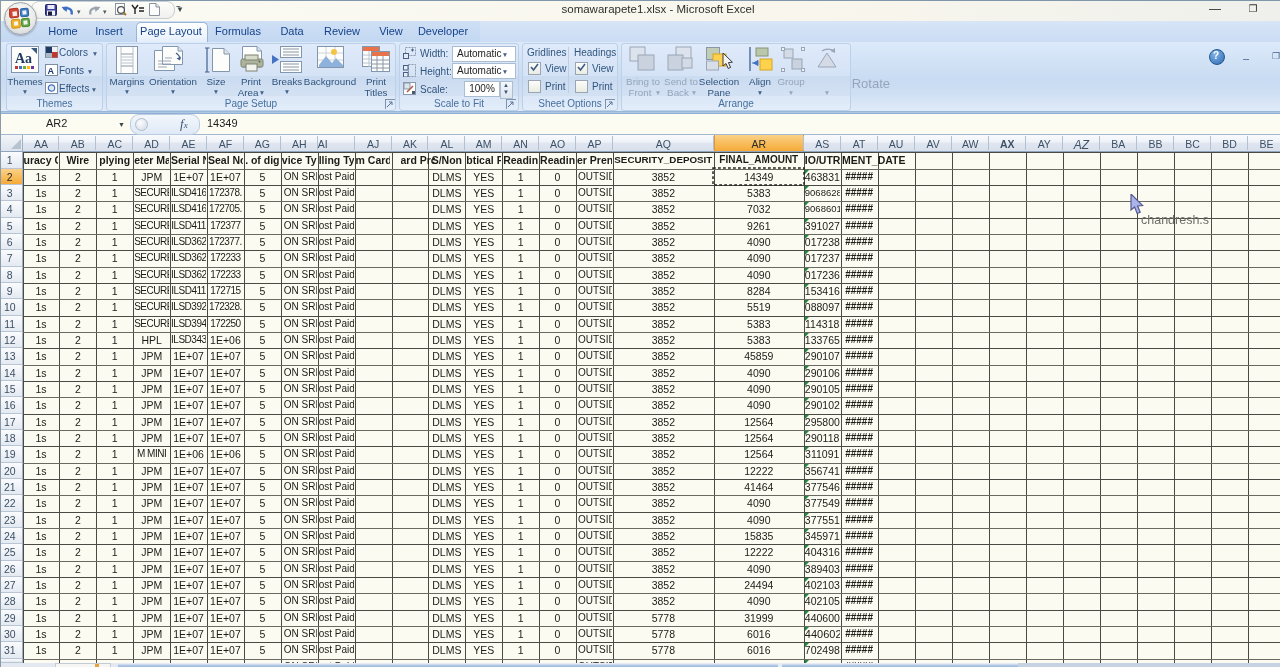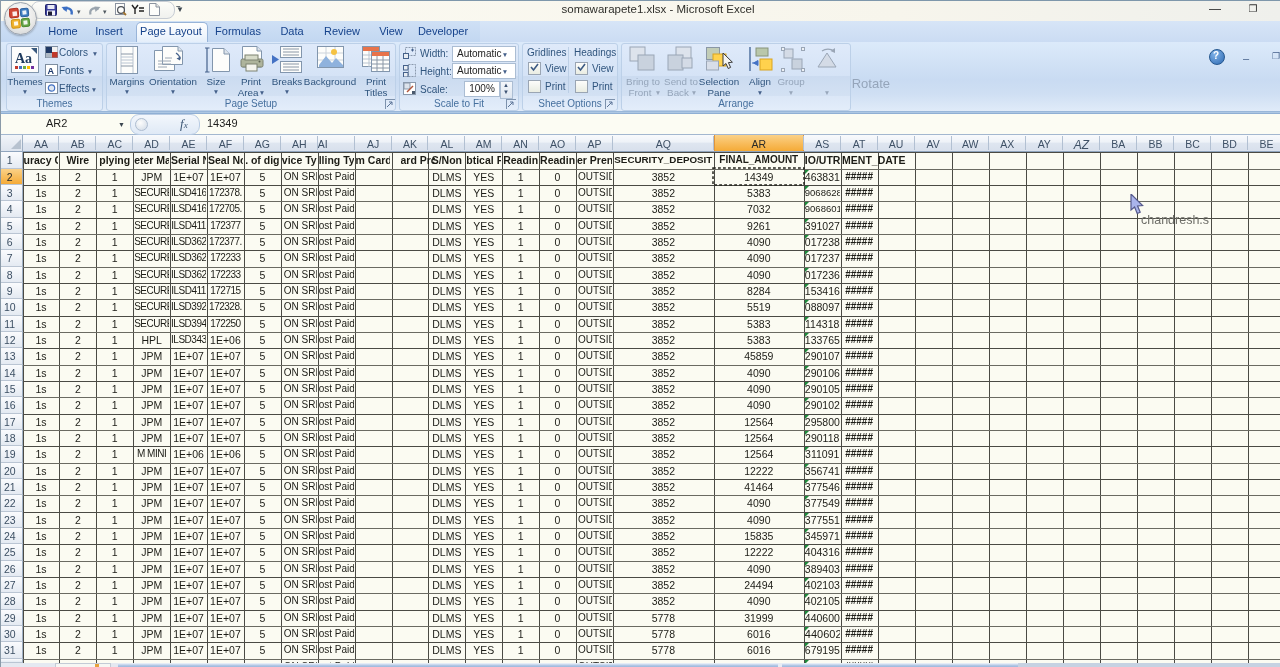--- a/index.html
+++ b/index.html
@@ -361,21 +361,21 @@
 <div class="txt" style="left:803.8px;top:137.9px;width:36.8px;height:14px;text-align:center;font-size:10.5px;color:#3f5166;">AS</div>
 <div class="abs" style="left:876.6px;top:136.4px;width:1px;height:13.8px;background:#b2c0d2;"></div>
 <div class="txt" style="left:840.6px;top:137.9px;width:37px;height:14px;text-align:center;font-size:10.5px;color:#3f5166;">AT</div>
 <div class="abs" style="left:913.64px;top:136.4px;width:1px;height:13.8px;background:#b2c0d2;"></div>
 <div class="txt" style="left:877.6px;top:137.9px;width:37.04px;height:14px;text-align:center;font-size:10.5px;color:#3f5166;">AU</div>
 <div class="abs" style="left:950.68px;top:136.4px;width:1px;height:13.8px;background:#b2c0d2;"></div>
 <div class="txt" style="left:914.64px;top:137.9px;width:37.04px;height:14px;text-align:center;font-size:10.5px;color:#3f5166;">AV</div>
 <div class="abs" style="left:987.72px;top:136.4px;width:1px;height:13.8px;background:#b2c0d2;"></div>
 <div class="txt" style="left:951.68px;top:137.9px;width:37.04px;height:14px;text-align:center;font-size:10.5px;color:#3f5166;">AW</div>
 <div class="abs" style="left:1024.76px;top:136.4px;width:1px;height:13.8px;background:#b2c0d2;"></div>
-<div class="txt" style="left:988.72px;top:137.9px;width:37.04px;height:14px;text-align:center;font-size:10.5px;color:#3f5166;">AX</div>
+<div class="txt" style="left:988.72px;top:137.9px;width:37.04px;height:14px;text-align:center;font-size:10.5px;color:#3f5166;font-weight:bold;">AX</div>
 <div class="abs" style="left:1061.8px;top:136.4px;width:1px;height:13.8px;background:#b2c0d2;"></div>
 <div class="txt" style="left:1025.76px;top:137.9px;width:37.04px;height:14px;text-align:center;font-size:10.5px;color:#3f5166;">AY</div>
 <div class="abs" style="left:1098.84px;top:136.4px;width:1px;height:13.8px;background:#b2c0d2;"></div>
 <div class="txt" style="left:1062.8px;top:137.9px;width:37.04px;height:14px;text-align:center;font-size:12px;color:#3f5166;font-style:italic;">AZ</div>
 <div class="abs" style="left:1135.88px;top:136.4px;width:1px;height:13.8px;background:#b2c0d2;"></div>
 <div class="txt" style="left:1099.84px;top:137.9px;width:37.04px;height:14px;text-align:center;font-size:10.5px;color:#3f5166;">BA</div>
 <div class="abs" style="left:1172.92px;top:136.4px;width:1px;height:13.8px;background:#b2c0d2;"></div>
 <div class="txt" style="left:1136.88px;top:137.9px;width:37.04px;height:14px;text-align:center;font-size:10.5px;color:#3f5166;">BB</div>
 <div class="abs" style="left:1209.96px;top:136.4px;width:1px;height:13.8px;background:#b2c0d2;"></div>
 <div class="txt" style="left:1173.92px;top:137.9px;width:37.04px;height:14px;text-align:center;font-size:10.5px;color:#3f5166;">BC</div>
@@ -1064,21 +1064,21 @@
 <div class="txt" style="left:244.9px;top:643.25px;width:34.9px;height:14.34px;line-height:14.34px;text-align:center;font-size:10.5px;color:#1c1c16;">5</div>
 <div class="txt" style="left:281.8px;top:643.25px;width:34.9px;height:14.34px;line-height:14.34px;text-align:left;font-size:10px;color:#1c1c16;padding-left:2px;box-sizing:border-box;">ON SRB</div>
 <div class="txt" style="left:318.7px;top:643.25px;width:34.9px;height:14.34px;line-height:14.34px;text-align:center;font-size:10px;color:#1c1c16;">ost Paid</div>
 <div class="txt" style="left:429.4px;top:643.25px;width:34.9px;height:14.34px;line-height:14.34px;text-align:center;font-size:10.5px;color:#1c1c16;">DLMS</div>
 <div class="txt" style="left:466.3px;top:643.25px;width:34.9px;height:14.34px;line-height:14.34px;text-align:center;font-size:10.5px;color:#1c1c16;">YES</div>
 <div class="txt" style="left:503.2px;top:643.25px;width:34.9px;height:14.34px;line-height:14.34px;text-align:center;font-size:10.5px;color:#1c1c16;">1</div>
 <div class="txt" style="left:540.1px;top:643.25px;width:34.9px;height:14.34px;line-height:14.34px;text-align:center;font-size:10.5px;color:#1c1c16;">0</div>
 <div class="txt" style="left:577px;top:643.25px;width:34.9px;height:14.34px;line-height:14.34px;text-align:left;font-size:10px;color:#1c1c16;padding-left:1px;box-sizing:border-box;">OUTSIDE</div>
 <div class="txt" style="left:613.9px;top:643.25px;width:98.9px;height:14.34px;line-height:14.34px;text-align:center;font-size:10.5px;color:#1c1c16;">5778</div>
 <div class="txt" style="left:714.8px;top:643.25px;width:88px;height:14.34px;line-height:14.34px;text-align:center;font-size:10.5px;color:#1c1c16;">6016</div>
-<div class="txt" style="left:804.8px;top:643.25px;width:34.8px;height:14.34px;line-height:14.34px;text-align:center;font-size:10.5px;color:#1c1c16;">679195</div>
+<div class="txt" style="left:804.8px;top:643.25px;width:34.8px;height:14.34px;line-height:14.34px;text-align:center;font-size:10.5px;color:#1c1c16;">702498</div>
 <div class="txt" style="left:841.6px;top:643.25px;width:35px;height:14.34px;line-height:14.34px;text-align:center;font-size:10px;color:#1c1c16;font-weight:bold;">#####</div>
 <svg class="abs" style="left:804.8px;top:169.53px;" width="4" height="4" viewBox="0 0 4 4">
     <path d="M0 0 L4 0 L0 4 Z" fill="#1e8a3c"></path>
   </svg>
 <svg class="abs" style="left:804.8px;top:185.87px;" width="4" height="4" viewBox="0 0 4 4">
     <path d="M0 0 L4 0 L0 4 Z" fill="#1e8a3c"></path>
   </svg>
 <svg class="abs" style="left:804.8px;top:202.2px;" width="4" height="4" viewBox="0 0 4 4">
     <path d="M0 0 L4 0 L0 4 Z" fill="#1e8a3c"></path>
   </svg>

